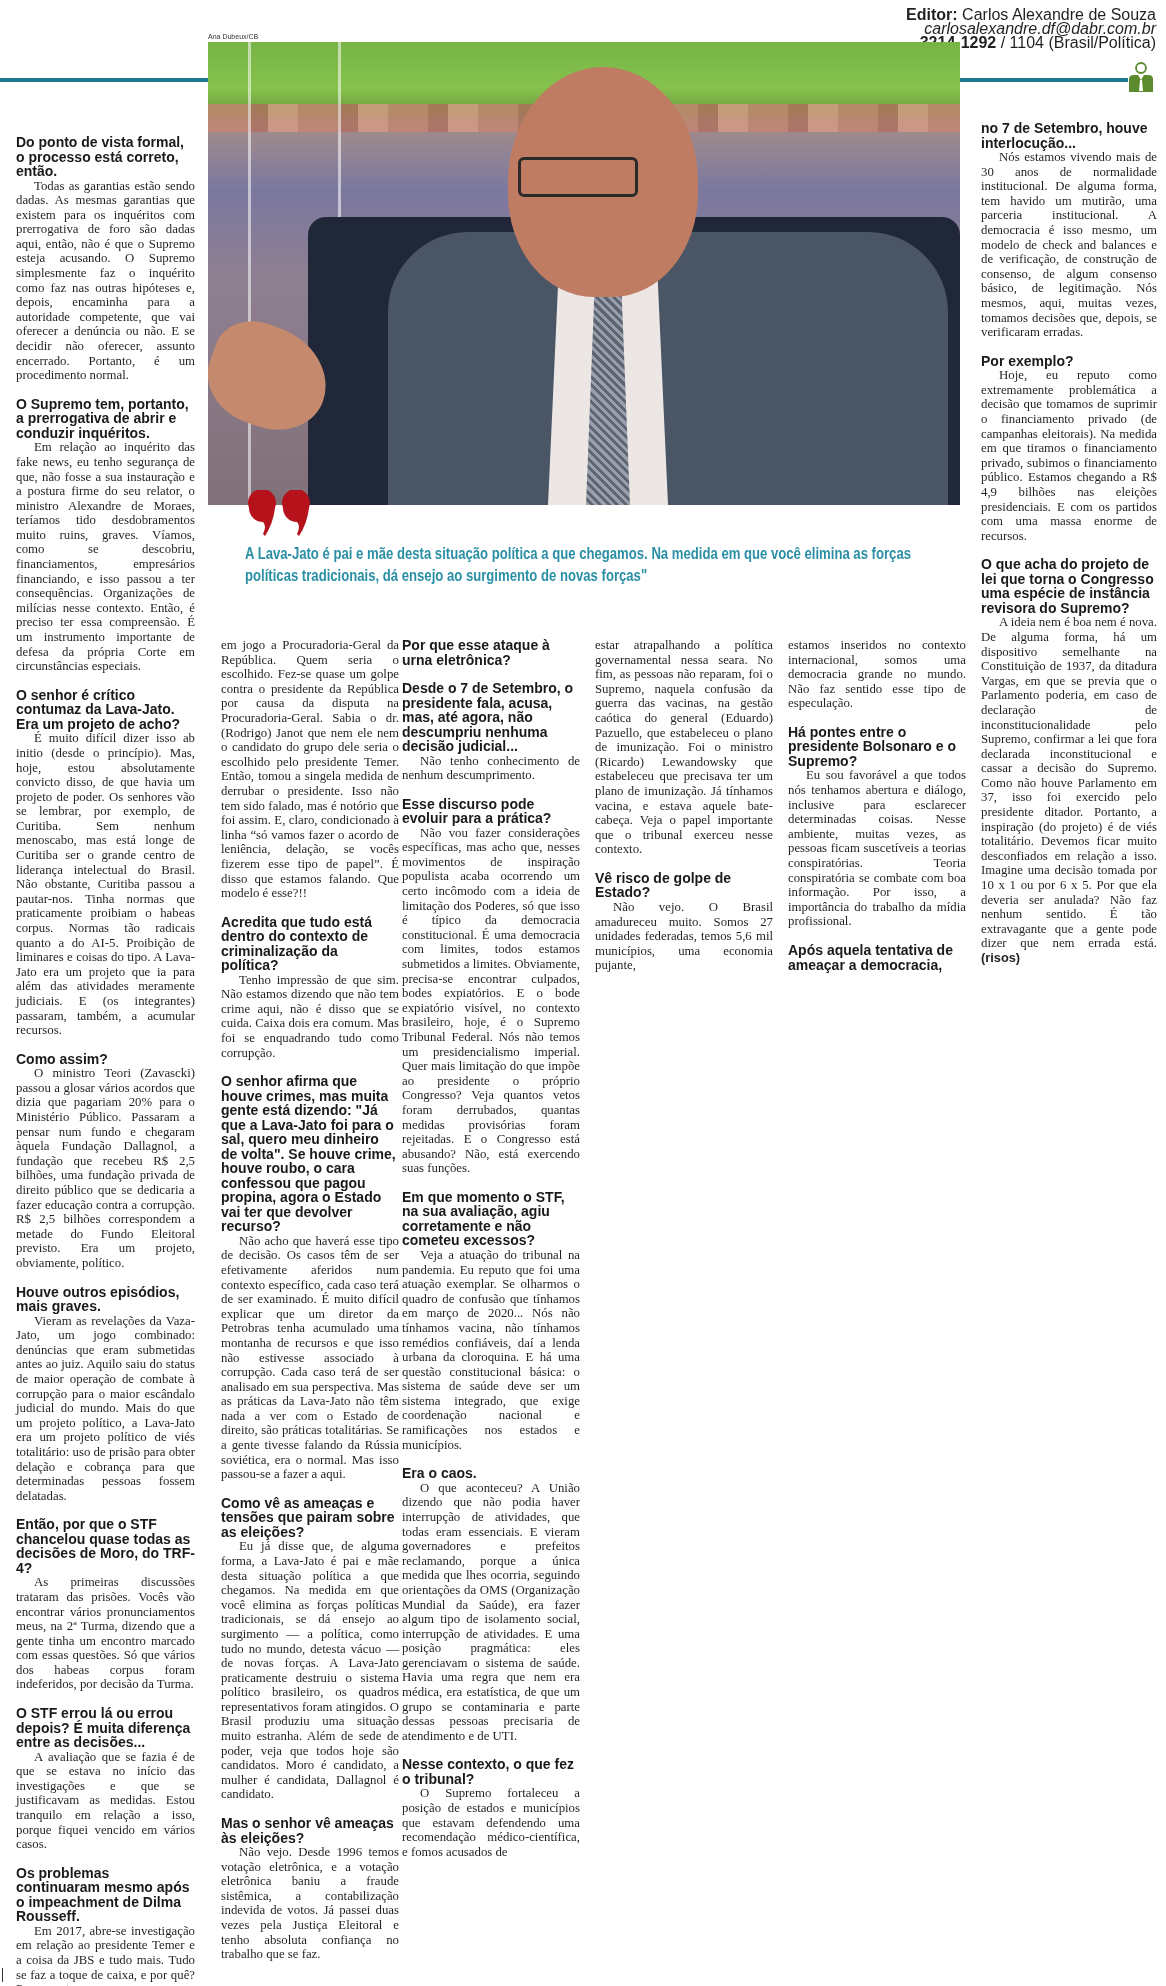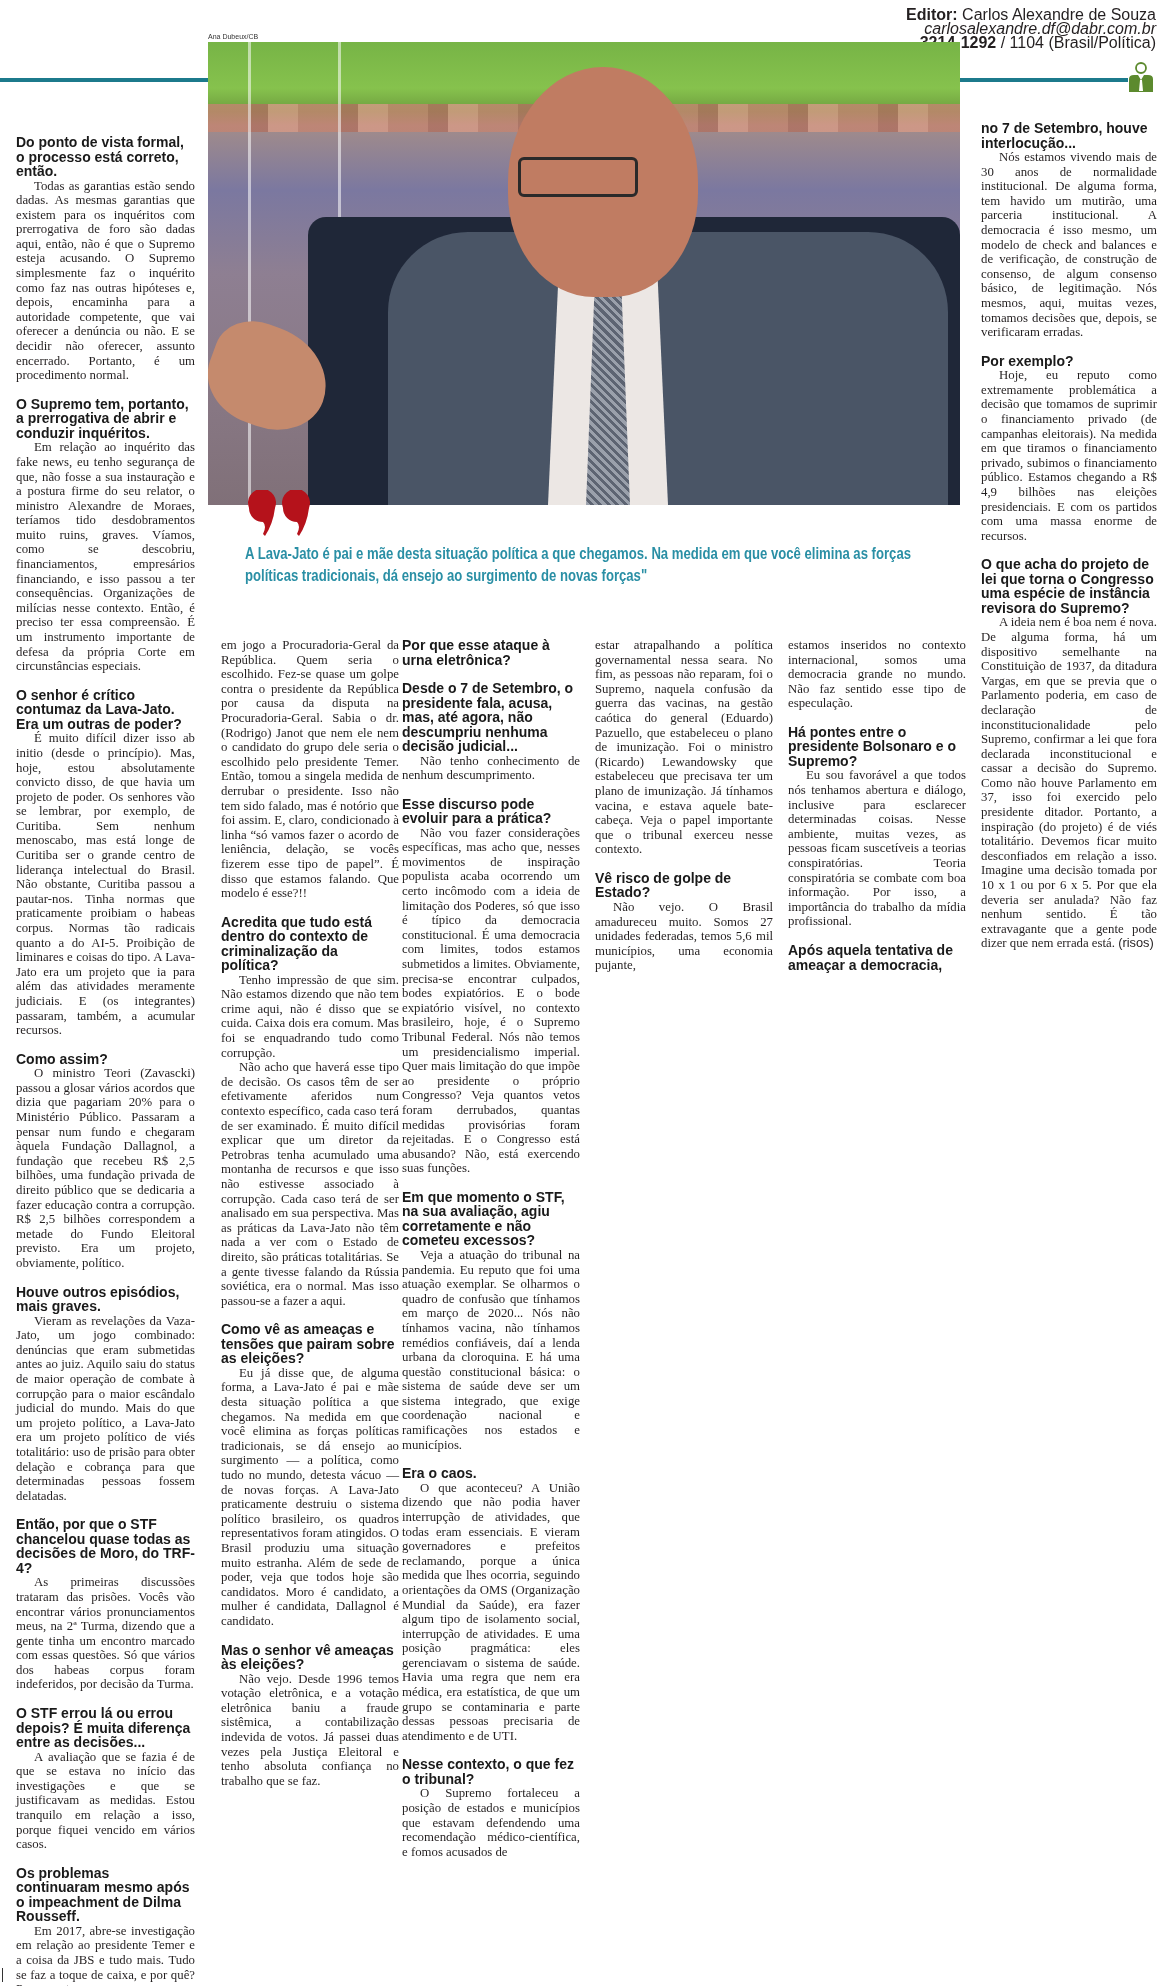--- a/index.html
+++ b/index.html
@@ -29,21 +29,21 @@
   .photo .pole { position: absolute; top: 0; width: 3px; height: 100%; background: rgba(255,255,255,.55); }
 
   .quote-marks { position: absolute; left: 245px; top: 490px; width: 70px; height: 46px; }
   .pull-quote { position: absolute; left: 245px; top: 543px; width: 715px; font-family: "Liberation Sans", "DejaVu Sans", sans-serif; font-weight: bold; font-size: 16px; line-height: 22px; color: #2a8fa5; transform: scaleX(0.82); transform-origin: left top; width: 870px; }
 
   .col { position: absolute; font-size: 12.8px; line-height: 14.6px; text-align: justify; hyphens: manual; }
   .col .q { font-family: "Liberation Sans", "DejaVu Sans", sans-serif; font-weight: bold; font-size: 14px; line-height: 14.5px; text-align: left; margin-top: 14px; color: #1a1a1a; }
   .col .q:first-child { margin-top: 0; }
   .col .a { text-indent: 18px; }
   .col .a.cont { text-indent: 0; }
-  .col .risos { font-family: "Liberation Sans", sans-serif; font-weight: normal; }
+  .col .risos { font-family: "Liberation Sans", sans-serif; font-weight: bold; }
 
   .c1 { left: 16px; top: 135px; width: 179px; }
   .c2 { left: 209px; top: 638px; width: 178px; margin-left: 12px; }
   .c3 { left: 402px; top: 638px; width: 178px; }
   .c4 { left: 595px; top: 638px; width: 178px; }
   .c5 { left: 788px; top: 638px; width: 178px; }
   .c6 { left: 981px; top: 121px; width: 176px; }
   .pagemark { position: absolute; left: 2px; top: 1968px; width: 1px; height: 14px; background: #333; }
 </style>
 </head>
@@ -88,38 +88,39 @@
   <path d="M4 18 A14 14 0 1 1 30 18 Q28 34 20 46 L18 44 Q22 36 18 32 A14 14 0 0 1 4 18 Z" fill="#b5121b"></path>
   <path d="M38 18 A14 14 0 1 1 64 18 Q62 34 54 46 L52 44 Q56 36 52 32 A14 14 0 0 1 38 18 Z" fill="#b5121b"></path>
 </svg>
 <div class="pull-quote">A Lava-Jato é pai e mãe desta situação política a que chegamos. Na medida em que você elimina as forças políticas tradicionais, dá ensejo ao surgimento de novas forças"</div>
 
 <div class="col c1">
   <p class="q">Do ponto de vista formal, o processo está correto, então.</p>
   <p class="a">Todas as garantias estão sendo dadas. As mesmas garantias que existem para os inquéritos com prerrogativa de foro são dadas aqui, então, não é que o Supremo esteja acusando. O Supremo simplesmente faz o inquérito como faz nas outras hipóteses e, depois, encaminha para a autoridade competente, que vai oferecer a denúncia ou não. E se decidir não oferecer, assunto encerrado. Portanto, é um procedimento normal.</p>
   <p class="q">O Supremo tem, portanto, a prerrogativa de abrir e conduzir inquéritos.</p>
   <p class="a">Em relação ao inquérito das fake news, eu tenho segurança de que, não fosse a sua instauração e a postura firme do seu relator, o ministro Alexandre de Moraes, teríamos tido desdobramentos muito ruins, graves. Víamos, como se descobriu, financiamentos, empresários financiando, e isso passou a ter consequências. Organizações de milícias nesse contexto. Então, é preciso ter essa compreensão. É um instrumento importante de defesa da própria Corte em circunstâncias especiais.</p>
-  <p class="q">O senhor é crítico contumaz da Lava-Jato. Era um outras de poder?</p>
+  <p class="q">O senhor é crítico contumaz da Lava-Jato. Era um projeto de acho?</p>
   <p class="a">É muito difícil dizer isso ab initio (desde o princípio). Mas, hoje, estou absolutamente convicto disso, de que havia um projeto de poder. Os senhores vão se lembrar, por exemplo, de Curitiba. Sem nenhum menoscabo, mas está longe de Curitiba ser o grande centro de liderança intelectual do Brasil. Não obstante, Curitiba passou a pautar-nos. Tinha normas que praticamente proibiam o habeas corpus. Normas tão radicais quanto a do AI-5. Proibição de liminares e coisas do tipo. A Lava-Jato era um projeto que ia para além das atividades meramente judiciais. E (os integrantes) passaram, também, a acumular recursos.</p>
   <p class="q">Como assim?</p>
   <p class="a">O ministro Teori (Zavascki) passou a glosar vários acordos que dizia que pagariam 20% para o Ministério Público. Passaram a pensar num fundo e chegaram àquela Fundação Dallagnol, a fundação que recebeu R$ 2,5 bilhões, uma fundação privada de direito público que se dedicaria a fazer educação contra a corrupção. R$ 2,5 bilhões correspondem a metade do Fundo Eleitoral previsto. Era um projeto, obviamente, político.</p>
   <p class="q">Houve outros episódios, mais graves.</p>
   <p class="a">Vieram as revelações da Vaza-Jato, um jogo combinado: denúncias que eram submetidas antes ao juiz. Aquilo saiu do status de maior operação de combate à corrupção para o maior escândalo judicial do mundo. Mais do que um projeto político, a Lava-Jato era um projeto político de viés totalitário: uso de prisão para obter delação e cobrança para que determinadas pessoas fossem delatadas.</p>
   <p class="q">Então, por que o STF chancelou quase todas as decisões de Moro, do TRF-4?</p>
   <p class="a">As primeiras discussões trataram das prisões. Vocês vão encontrar vários pronunciamentos meus, na 2ª Turma, dizendo que a gente tinha um encontro marcado com essas questões. Só que vários dos habeas corpus foram indeferidos, por decisão da Turma.</p>
   <p class="q">O STF errou lá ou errou depois? É muita diferença entre as decisões...</p>
   <p class="a">A avaliação que se fazia é de que se estava no início das investigações e que se justificavam as medidas. Estou tranquilo em relação a isso, porque fiquei vencido em vários casos.</p>
   <p class="q">Os problemas continuaram mesmo após o impeachment de Dilma Rousseff.</p>
   <p class="a">Em 2017, abre-se investigação em relação ao presidente Temer e a coisa da JBS e tudo mais. Tudo se faz a toque de caixa, e por quê? Porque estava</p>
 </div>
 
 <div class="col c2">
   <p class="a cont">em jogo a Procuradoria-Geral da República. Quem seria o escolhido. Fez-se quase um golpe contra o presidente da República por causa da disputa na Procuradoria-Geral. Sabia o dr. (Rodrigo) Janot que nem ele nem o candidato do grupo dele seria o escolhido pelo presidente Temer. Então, tomou a singela medida de derrubar o presidente. Isso não tem sido falado, mas é notório que foi assim. E, claro, condicionado à linha “só vamos fazer o acordo de leniência, delação, se vocês fizerem esse tipo de papel”. É disso que estamos falando. Que modelo é esse?!!</p>
   <p class="q">Acredita que tudo está dentro do contexto de criminalização da política?</p>
   <p class="a">Tenho impressão de que sim. Não estamos dizendo que não tem crime aqui, não é disso que se cuida. Caixa dois era comum. Mas foi se enquadrando tudo como corrupção.</p>
+  <p class="q">O senhor afirma que houve crimes, mas muita gente está dizendo: "Já que a Lava-Jato foi para o sal, quero meu dinheiro de volta". Se houve crime, houve roubo, o cara confessou que pagou propina, agora o Estado vai ter que devolver recurso?</p>
   <p class="a">Não acho que haverá esse tipo de decisão. Os casos têm de ser efetivamente aferidos num contexto específico, cada caso terá de ser examinado. É muito difícil explicar que um diretor da Petrobras tenha acumulado uma montanha de recursos e que isso não estivesse associado à corrupção. Cada caso terá de ser analisado em sua perspectiva. Mas as práticas da Lava-Jato não têm nada a ver com o Estado de direito, são práticas totalitárias. Se a gente tivesse falando da Rússia soviética, era o normal. Mas isso passou-se a fazer a aqui.</p>
   <p class="q">Como vê as ameaças e tensões que pairam sobre as eleições?</p>
   <p class="a">Eu já disse que, de alguma forma, a Lava-Jato é pai e mãe desta situação política a que chegamos. Na medida em que você elimina as forças políticas tradicionais, se dá ensejo ao surgimento — a política, como tudo no mundo, detesta vácuo — de novas forças. A Lava-Jato praticamente destruiu o sistema político brasileiro, os quadros representativos foram atingidos. O Brasil produziu uma situação muito estranha. Além de sede de poder, veja que todos hoje são candidatos. Moro é candidato, a mulher é candidata, Dallagnol é candidato.</p>
   <p class="q">Mas o senhor vê ameaças às eleições?</p>
   <p class="a">Não vejo. Desde 1996 temos votação eletrônica, e a votação eletrônica baniu a fraude sistêmica, a contabilização indevida de votos. Já passei duas vezes pela Justiça Eleitoral e tenho absoluta confiança no trabalho que se faz.</p>
 </div>
 
 <div class="col c3">
   <p class="q">Por que esse ataque à urna eletrônica?</p>
   <p class="q">Desde o 7 de Setembro, o presidente fala, acusa, mas, até agora, não descumpriu nenhuma decisão judicial...</p>

